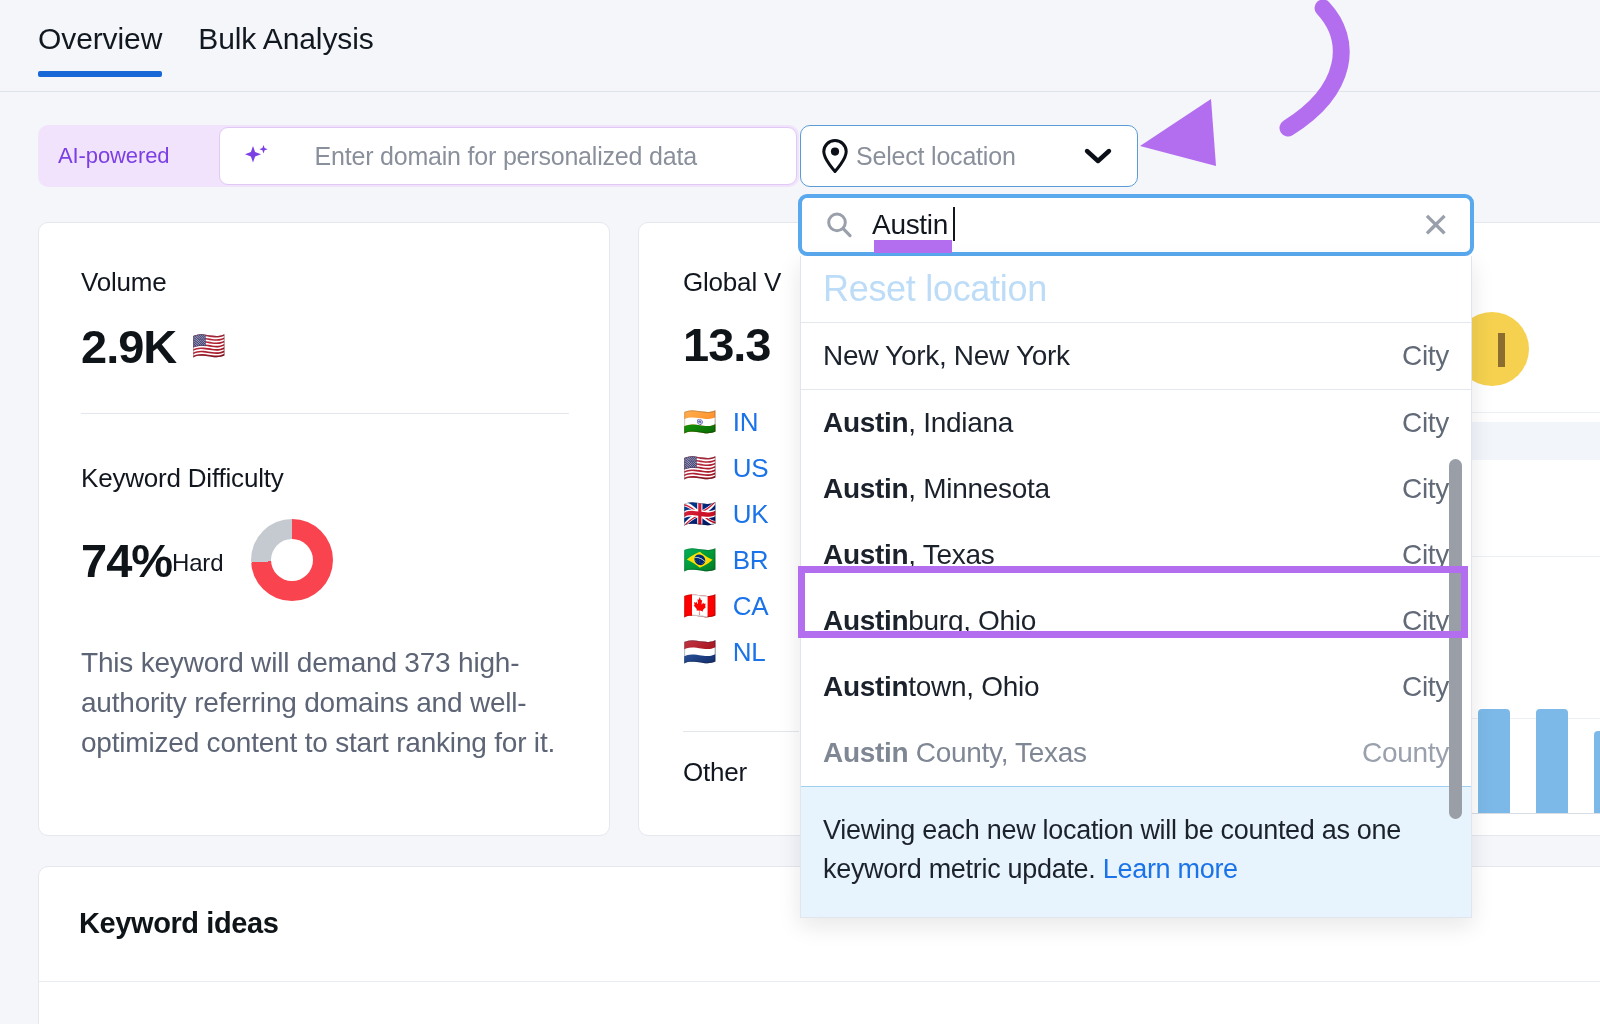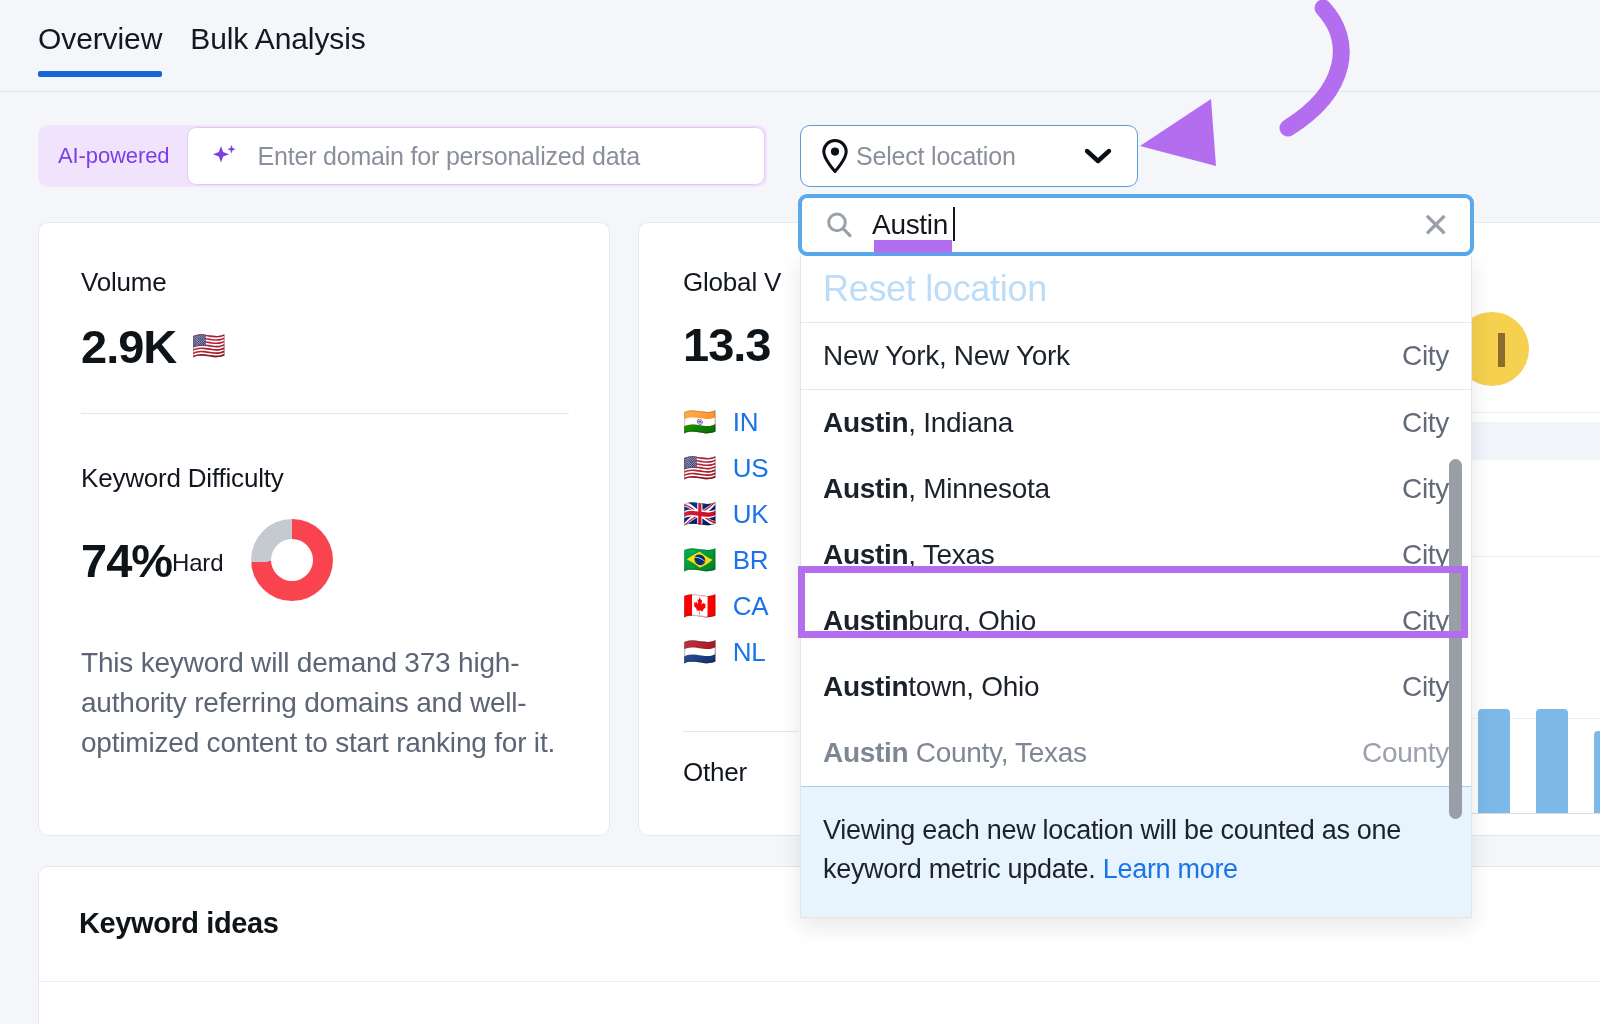--- a/index.html
+++ b/index.html
@@ -20,21 +20,21 @@
     left: 0; top: 0;
     width: 1600px;
     height: 92px;
     background: #f4f6fa;
     border-bottom: 1px solid #dfe3ea;
   }
   .tabs {
     position: absolute;
     left: 38px; top: 22px;
     display: flex;
-    gap: 28px;
+    gap: 36px;
     align-items: flex-end;
   }
   .tab {
     font-size: 30px;
     color: #111820;
     padding-bottom: 18px;
     position: relative;
     cursor: pointer;
     letter-spacing: -0.1px;
   }
@@ -54,20 +54,21 @@
     display: flex;
     align-items: center;
   }
   .domain-wrap {
     display: flex;
     align-items: center;
     background: #f2e3fc;
     border-radius: 10px;
     height: 62px;
     padding-right: 0;
+    gap: 32px;
   }
   .ai-badge {
     font-size: 22px;
     color: #7b3fe4;
     padding: 0 17px 0 20px;
     white-space: nowrap;
     letter-spacing: -0.1px;
   }
   .domain-input {
     width: 578px;
@@ -78,20 +79,21 @@
     display: flex;
     align-items: center;
     padding-left: 22px;
     gap: 18px;
     margin-right: 2px;
   }
   .domain-ph {
     font-size: 25px;
     color: #8a909b;
     letter-spacing: -0.2px;
+    margin-left: 25px;
   }
 
   
   .loc-btn {
     position: absolute;
     left: 800px; top: 125px;
     width: 338px;
     height: 62px;
     background: #fff;
     border: 1px solid #5b9bd8;

